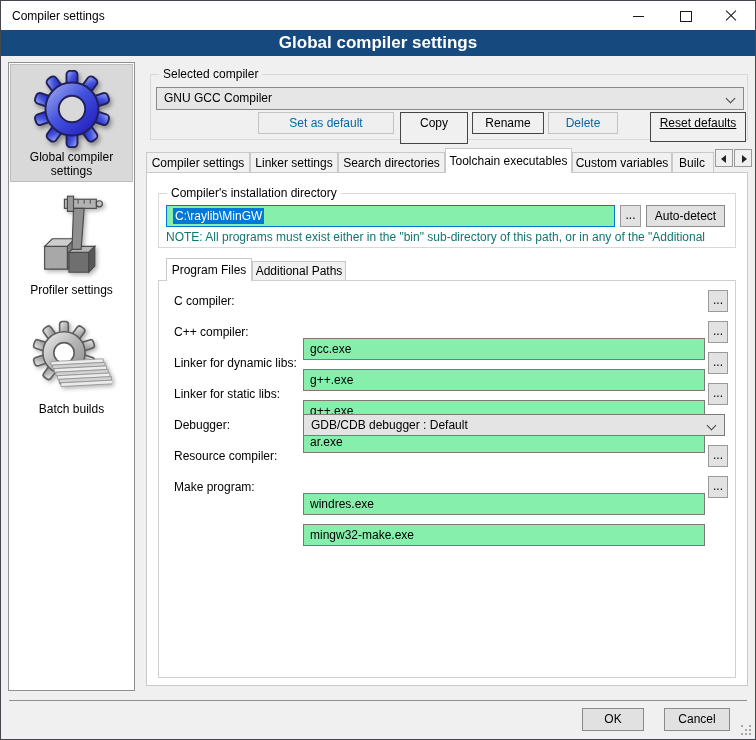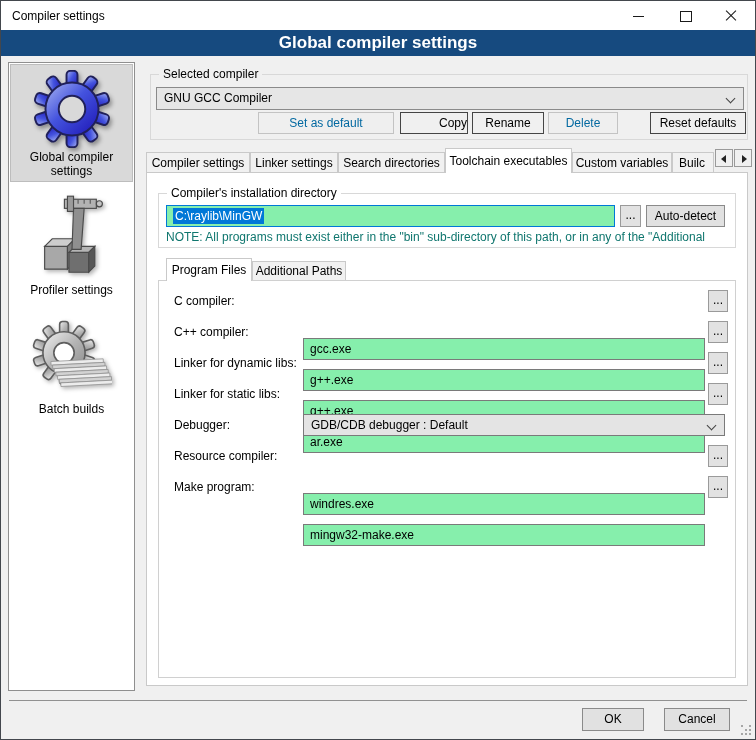--- a/index.html
+++ b/index.html
@@ -190,24 +190,24 @@
   </div>
 
   <div class="abs groupbox" style="left:150px; top:74px; width:598px; height:66px;">
     <span class="legend">Selected compiler</span>
   </div>
   <div class="abs combo" style="left:156px; top:87px; width:588px; height:23px;">
     <span>GNU GCC Compiler</span>
     <span class="chev"></span>
   </div>
   <div class="abs btn disabled" style="left:258px; top:112px; width:136px; height:22px;">Set as default</div>
-  <div class="abs btn" style="left:400px; top:112px; width:68px; height:22px;text-align:right;">Copy</div>
+  <div class="abs btn" style="left:400px; top:112px; width:68px; height:32px;">Copy</div>
   <div class="abs btn" style="left:472px; top:112px; width:72px; height:22px;">Rename</div>
   <div class="abs btn disabled" style="left:548px; top:112px; width:70px; height:22px;">Delete</div>
-  <div class="abs btn" style="left:650px; top:112px; width:96px; height:22px;">Reset defaults</div>
+  <div class="abs btn" style="left:650px; top:112px; width:96px; height:30px;text-decoration:underline;">Reset defaults</div>
 
   <div class="tab" style="left:146px; width:104px;">Compiler settings</div>
   <div class="tab" style="left:250px; width:88px;">Linker settings</div>
   <div class="tab" style="left:338px; width:107px;">Search directories</div>
   <div class="tab active" style="left:445px; width:127px;">Toolchain executables</div>
   <div class="tab" style="left:572px; width:100px;text-align:center;">Custom variables</div>
   <div class="tab" style="left:672px; width:42px; text-align:left; padding-left:6px;">Builc</div>
   <div class="tabscroll" style="left:715px;">
       <span class="tri tri-left"></span>
     </div>

